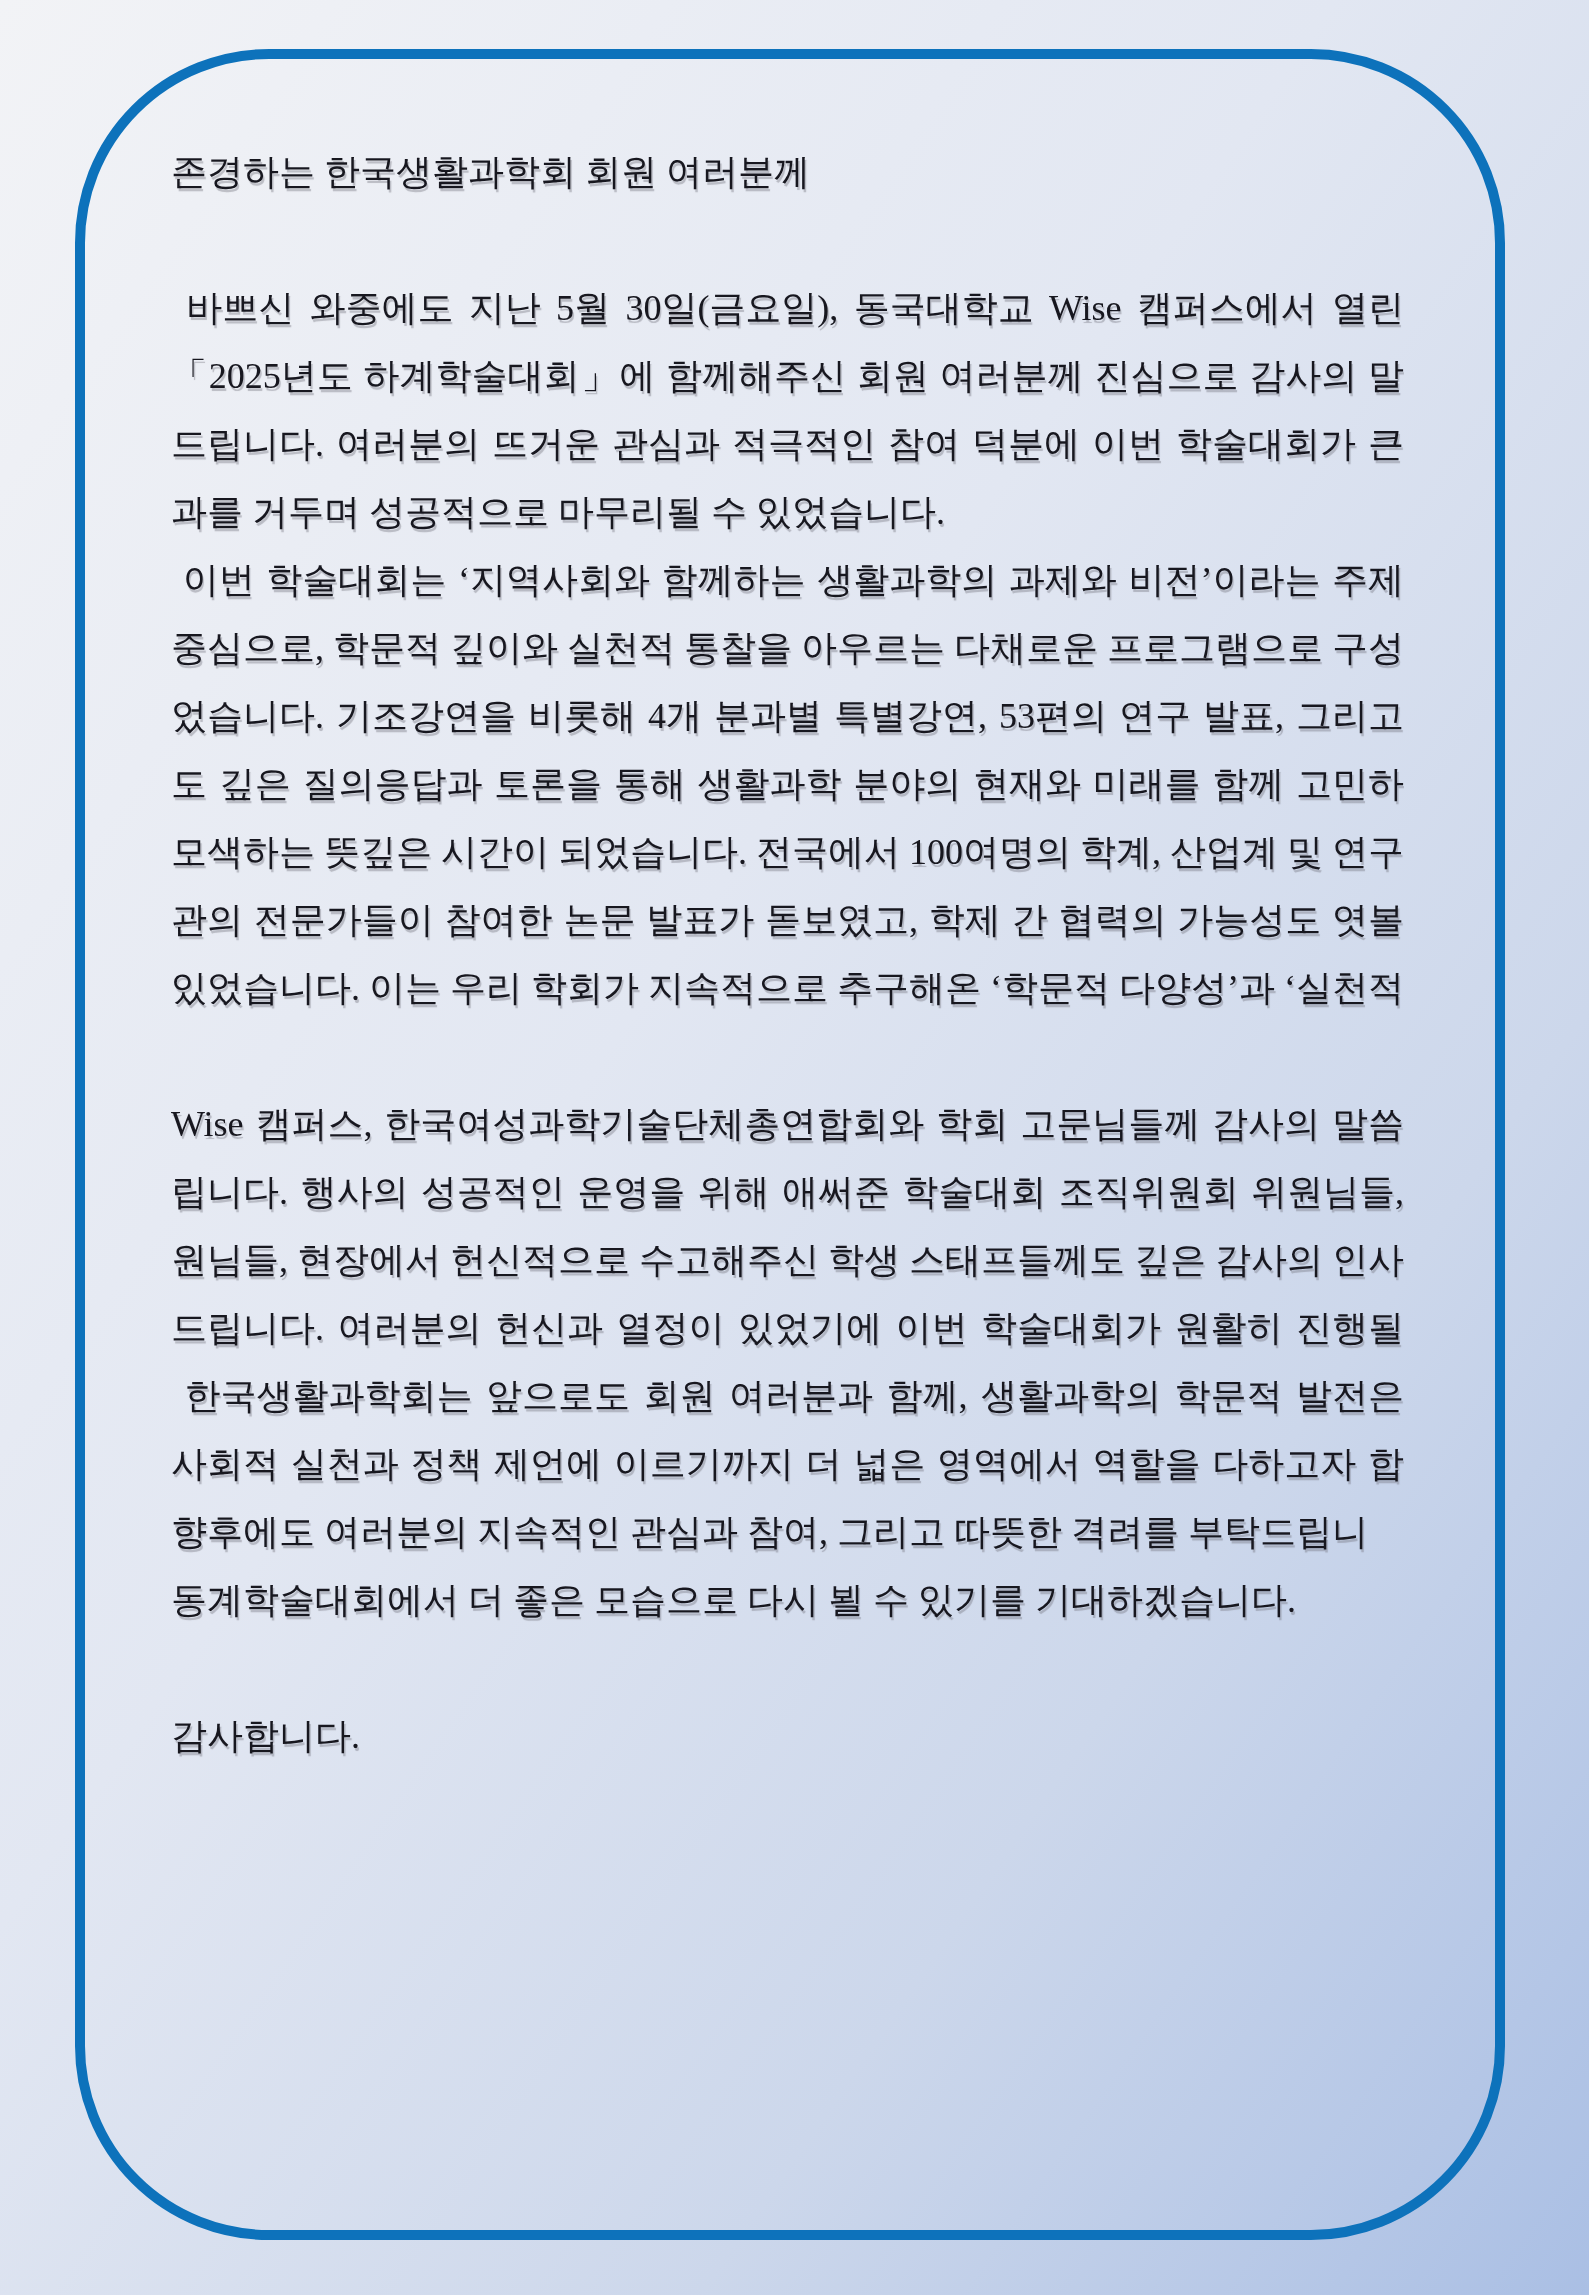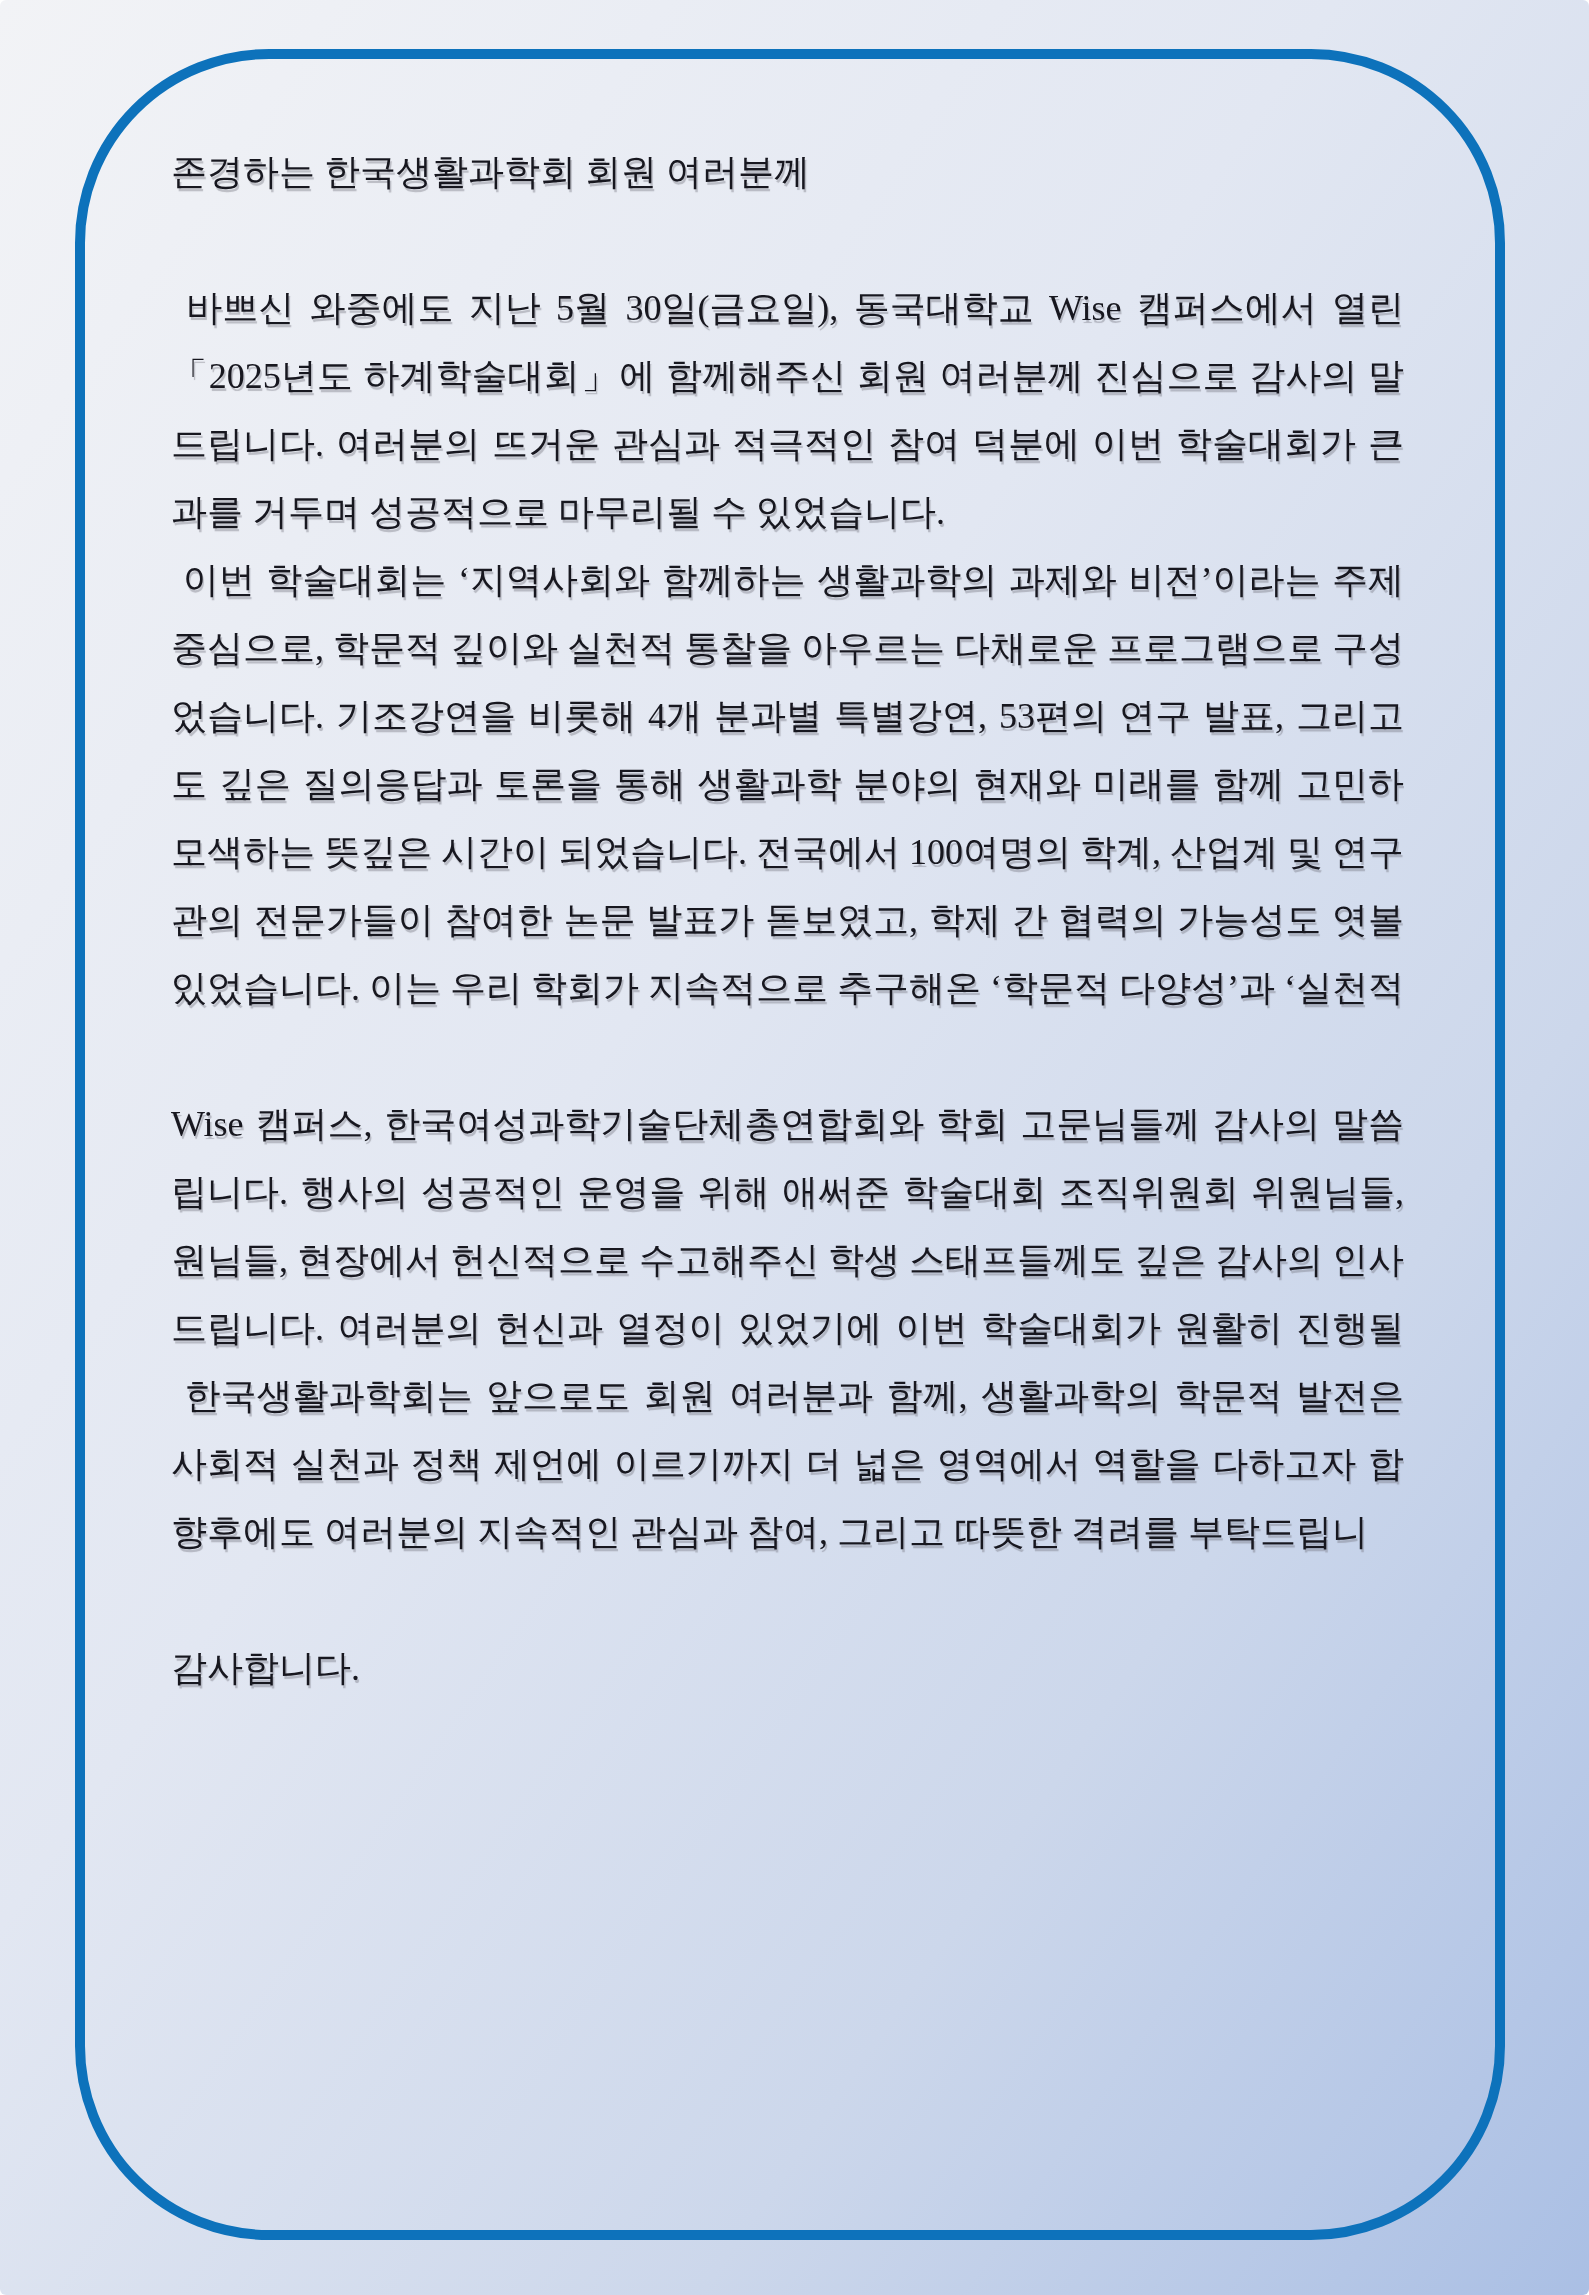--- a/index.html
+++ b/index.html
@@ -11,21 +11,20 @@
     height: 2295px;
     overflow: hidden;
     font-family: "Liberation Serif", "DejaVu Serif", serif;
   }
   .page {
     position: relative;
     width: 1589px;
     height: 2295px;
     
     background: linear-gradient(to bottom right, #f2f3f6, #aabfe4);
-    border-radius: 6px;
   }
   .frame {
     position: absolute;
     left: 75px;
     top: 49px;
     width: 1430px;
     height: 2191px;
     box-sizing: border-box;
     border: 10px solid #0d72bb;
     border-radius: 194px;
@@ -75,18 +74,19 @@
       <div class="line stretch">관의 전문가들이 참여한 논문 발표가 돋보였고, 학제 간 협력의 가능성도 엿볼 수</div>
       <div class="line stretch">있었습니다. 이는 우리 학회가 지속적으로 추구해온 ‘학문적 다양성’과 ‘실천적 연</div>
       <div class="line blank"></div>
       <div class="line stretch">Wise 캠퍼스, 한국여성과학기술단체총연합회와 학회 고문님들께 감사의 말씀 올</div>
       <div class="line stretch">립니다. 행사의 성공적인 운영을 위해 애써준 학술대회 조직위원회 위원님들, 임</div>
       <div class="line stretch">원님들, 현장에서 헌신적으로 수고해주신 학생 스태프들께도 깊은 감사의 인사를</div>
       <div class="line stretch">드립니다. 여러분의 헌신과 열정이 있었기에 이번 학술대회가 원활히 진행될 수</div>
       <div class="line stretch"> 한국생활과학회는 앞으로도 회원 여러분과 함께, 생활과학의 학문적 발전은 물론</div>
       <div class="line stretch">사회적 실천과 정책 제언에 이르기까지 더 넓은 영역에서 역할을 다하고자 합니다.</div>
       <div class="line">향후에도 여러분의 지속적인 관심과 참여, 그리고 따뜻한 격려를 부탁드립니다.</div>
+      <div class="line">동계학술대회에서 더 좋은 모습으로 다시 뵐 수 있기를 기대하겠습니다.</div>
       <div class="line blank"></div>
       <div class="line">감사합니다.</div>
       <div class="line blank"></div>
     </div>
 </div>
 
 
 </body></html>

